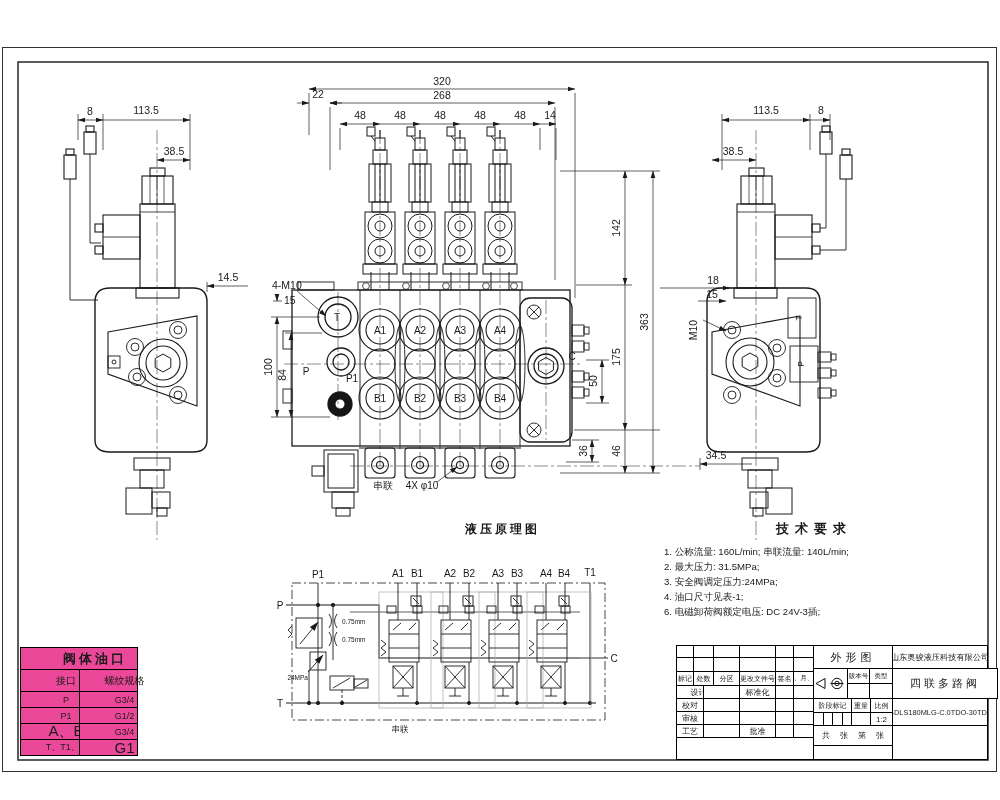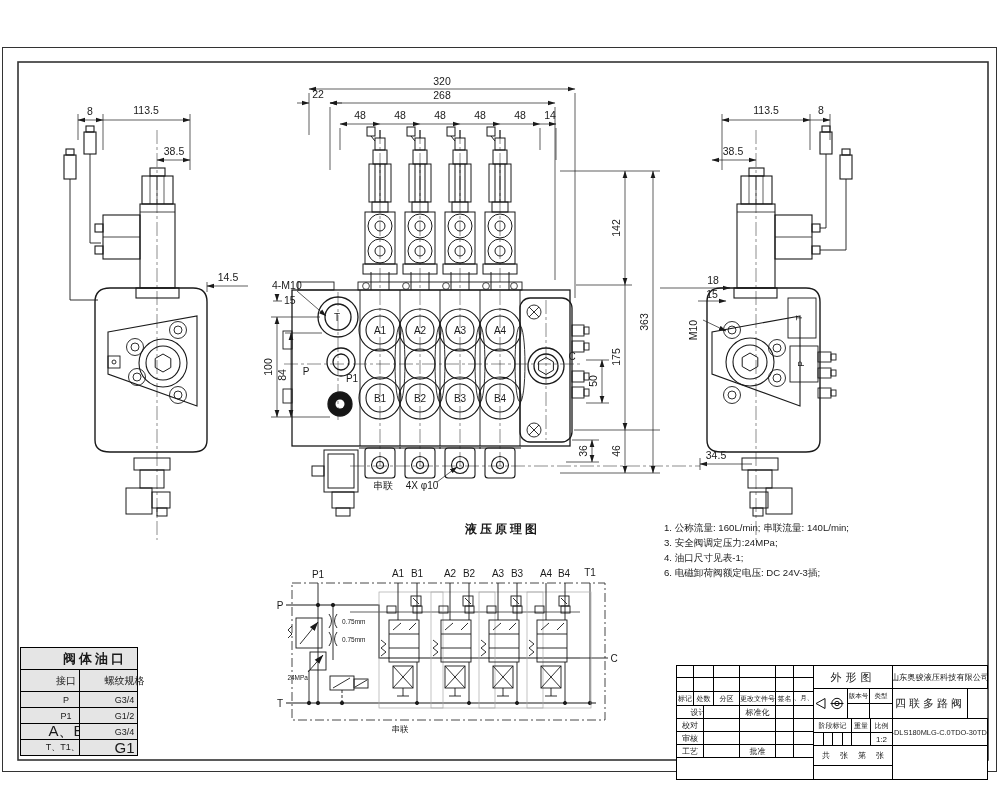--- a/index.html
+++ b/index.html
@@ -10,24 +10,24 @@
   .lbl{font-size:10px;}
   .sm{font-size:8.5px;}
   .xs{font-size:6.5px;}
   
   #tech{left:664px;top:520px;width:326px;}
   #tech .t-title{font-size:13px;letter-spacing:6px;text-align:center;width:200px;margin:0 0 6px 50px;font-weight:bold;}
   #tech .t-item{font-size:9.6px;line-height:15px;white-space:nowrap;}
   
   #schtitle{left:420px;top:521px;width:120px;text-align:right;font-size:12px;letter-spacing:3px;font-weight:bold;}
   
-  .ptc{position:absolute;border:1px solid #000;box-sizing:border-box;display:flex;align-items:center;justify-content:center;white-space:nowrap;background:#e5e5e5;padding-left:32px;}
+  .ptc{position:absolute;border:1px solid #000;box-sizing:border-box;display:flex;align-items:center;justify-content:center;white-space:nowrap;background:#ec4899;padding-left:32px;}
   
   #tblock{left:676px;top:645px;width:312px;height:115px;}
-  .tbc{position:absolute;border:1px solid #000;box-sizing:border-box;display:flex;align-items:center;justify-content:center;font-size:8px;white-space:nowrap;overflow:hidden;background:#fff;margin-top:20px;}
+  .tbc{position:absolute;border:1px solid #000;box-sizing:border-box;display:flex;align-items:center;justify-content:center;font-size:8px;white-space:nowrap;overflow:hidden;background:#fff;}
 </style>
 </head>
 <body>
 
 <svg class="abs" style="left:0;top:0" width="1000" height="800" viewBox="0 0 1000 800">
   <defs>
     <marker id="ar" viewBox="0 0 10 8" markerWidth="11" markerHeight="8.5" refX="9.5" refY="4" orient="auto-start-reverse">
       <path d="M0,0.8 L10,4 L0,7.2 Z" fill="#1a1a1a"></path>
     </marker>
 
@@ -463,21 +463,23 @@
     <text class="xs" x="342" y="624">0.75mm</text>
     <text class="xs" x="342" y="642">0.75mm</text>
     <text class="xs" x="308" y="680" text-anchor="end">24MPa</text>
     <text class="sm" x="400" y="732" text-anchor="middle">串联</text>
   </g>
 </svg>
 
 <div id="schtitle" class="abs">液压原理图</div>
 
 <div id="tech" class="abs">
+  <div class="t-title">技术要求</div>
   <div class="t-item">1. 公称流量: 160L/min; 串联流量: 140L/min;</div>
+  <div class="t-item">2. 最大压力: 31.5MPa;</div>
   <div class="t-item">3. 安全阀调定压力:24MPa;</div>
   <div class="t-item">4. 油口尺寸见表-1;</div>
   <div class="t-item">6. 电磁卸荷阀额定电压: DC 24V-3插;</div>
 </div>
 
 <div>
   <div class="ptc" style="left:20px;top:647px;width:118px;height:23px;font-size:13px;font-weight:bold;letter-spacing:3px;">阀体油口</div>
   <div class="ptc" style="left:20px;top:669px;width:60px;height:23px;font-size:10px;">接口</div>
   <div class="ptc" style="left:79px;top:669px;width:59px;height:23px;font-size:10px;">螺纹规格</div>
   <div class="ptc" style="left:20px;top:691px;width:60px;height:17px;font-size:9px;">P</div>
@@ -560,16 +562,16 @@
   <div class="tbc" style="left:194px;top:67px;width:23px;height:14px;font-size:8px;">1:2</div>
   <div class="tbc" style="left:137px;top:80px;width:80px;height:21px;">
     <span style="margin:0 5px">共</span>
     <span style="margin:0 5px">张</span>
     <span style="margin:0 5px">第</span>
     <span style="margin:0 5px">张</span>
   </div>
   <div class="tbc" style="left:137px;top:100px;width:80px;height:15px;"></div>
 
   <div class="tbc" style="left:216px;top:0;width:96px;height:24px;font-size:8.2px;">山东奥骏液压科技有限公司</div>
-  <div class="tbc" style="left:216px;top:23px;width:76px;height:31px;font-size:11px;letter-spacing:3px;">四联多路阀</div>
+  <div class="tbc" style="left:216px;top:23px;width:106px;height:31px;font-size:11px;letter-spacing:3px;">四联多路阀</div>
   <div class="tbc" style="left:216px;top:53px;width:96px;height:28px;font-size:7.4px;">4-DLS180MLG-C.0TDO-30TDO</div>
   <div class="tbc" style="left:216px;top:80px;width:96px;height:35px;"></div>
 </div>
 
 </body></html>

